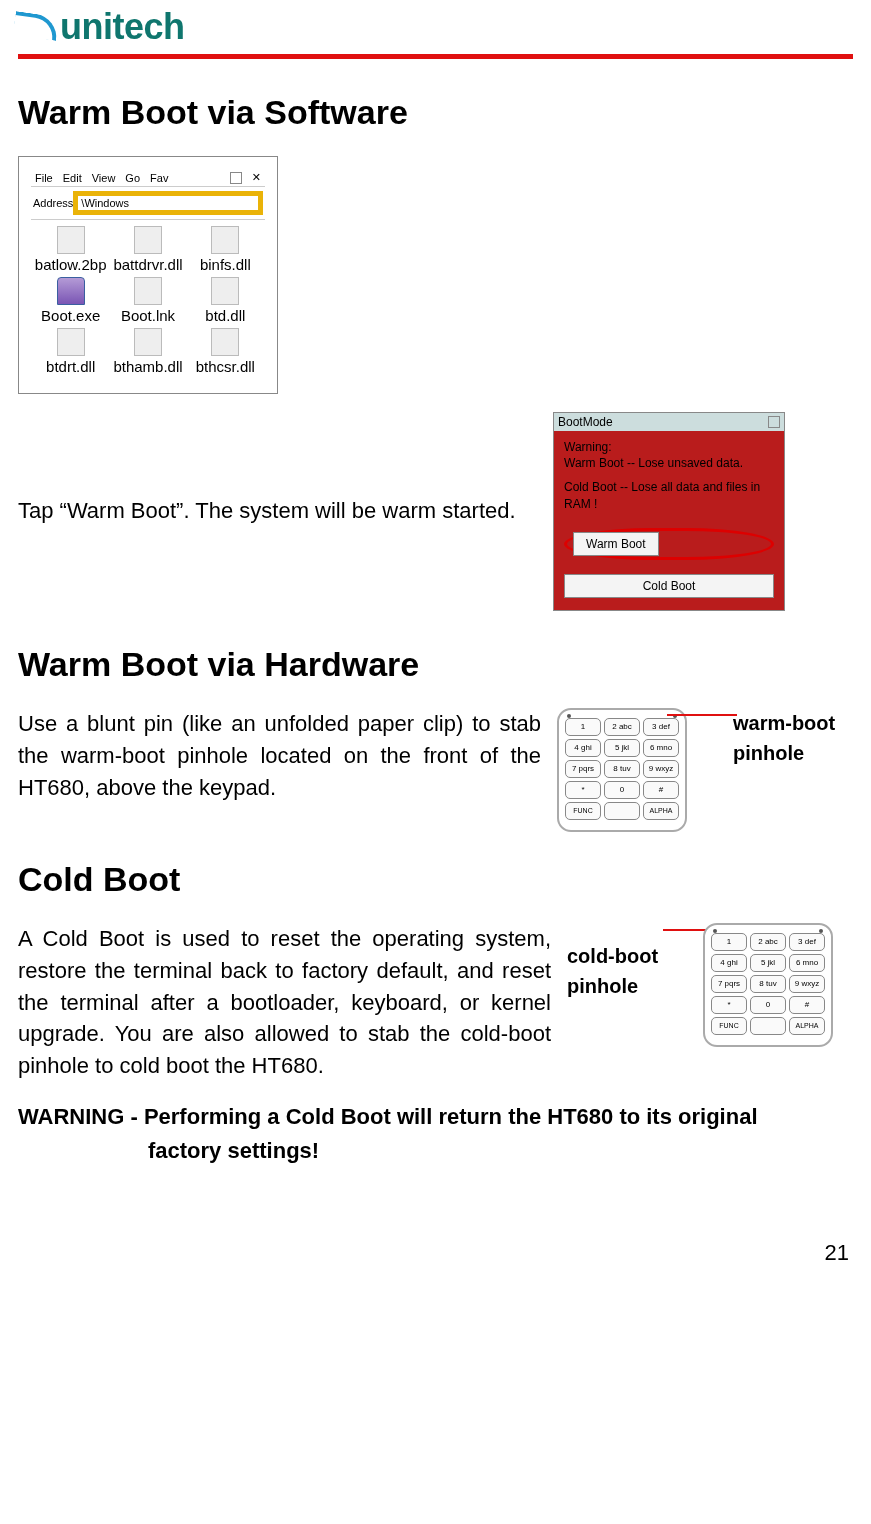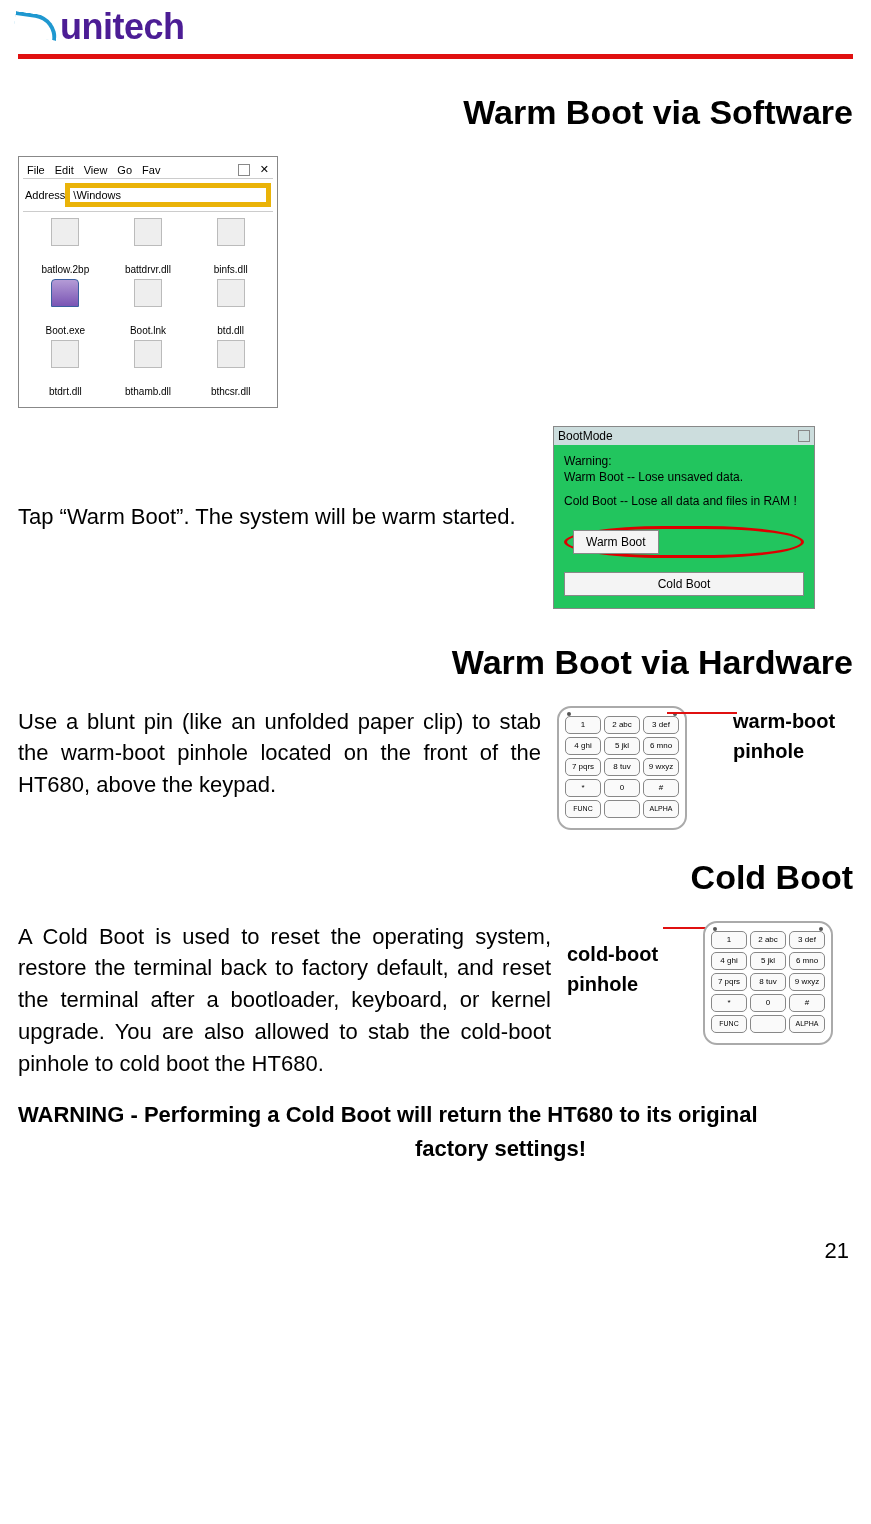--- a/index.html
+++ b/index.html
@@ -3,46 +3,46 @@
   <meta charset="utf-8">
   <style>
     * { box-sizing: border-box; margin: 0; padding: 0; }
     body { font-family: Arial, Helvetica, sans-serif; width: 871px; background: #fff; color: #000; padding: 0 18px 20px 18px; }
 
     
     .hdr-wrap { padding-top: 6px; }
     .logo-row { display: flex; align-items: center; gap: 2px; padding-bottom: 4px; }
     .logo-swoosh { width: 40px; height: 34px; position: relative; }
     .logo-swoosh::before { content:""; position:absolute; width: 40px; height: 20px; border: 4px solid #1f98d0; border-left: none; border-bottom:none; border-radius: 0 40px 0 0; top: 4px; left: -4px; transform: rotate(8deg); }
-    .logo-text { font-size: 36px; font-weight: 800; color: #4c1d95; letter-spacing: -0.5px; }
+    .logo-text { font-size: 36px; font-weight: 800; color: #0f766e; letter-spacing: -0.5px; }
     .red-rule { height: 5px; background: #e01010; margin-top: 2px; }
 
     
-    h1.section { font-size: 34px; font-weight: 700; margin: 34px 0 24px 0; text-align: right; }
+    h1.section { font-size: 34px; font-weight: 700; margin: 34px 0 24px 0; }
 
     
     .two-col { display: flex; gap: 20px; align-items: center; margin-bottom: 18px; }
     .two-col .txt { flex: 1; font-size: 22px; line-height: 1.45; text-align: justify; }
     .two-col .img { flex: 0 0 300px; }
 
     
-    .win { border: 1px solid #888; background: #fff; width: 260px; padding: 4px; font-size: 11px; filter: blur(0.4px); }
+    .win { border: 1px solid #888; background: #fff; width: 260px; padding: 12px; font-size: 11px; filter: blur(0.4px); }
     .menu-row { display:flex; gap: 10px; padding: 2px 4px; border-bottom: 1px solid #ccc; align-items:center;}
     .menu-row .spacer{flex:1;}
     .sq{width:12px;height:12px;border:1px solid #888;display:inline-block;}
     .addr-row{display:flex;gap:0;padding:4px 2px;align-items:center;border-bottom:1px solid #ccc;}
     .addr-row input{flex:1;font-size:11px;padding:1px 3px;border:5px solid #eab308;}
     .icon-grid{display:grid;grid-template-columns:repeat(3,1fr);gap:4px 2px;padding:6px 2px;}
-    .file-cell{display:flex;flex-direction:column;align-items:center;gap:18px;font-size:10px;text-align:center;}
+    .file-cell{display:flex;flex-direction:column;align-items:center;gap:2px;font-size:15px;text-align:center;}
     .file-icon{width:28px;height:28px;background:#eee;border:1px solid #bbb;}
     .file-icon.sel{background:#6a8cc0;border-color:#3a5fa0;}
     .file-icon.human{background:linear-gradient(#b49bd6,#7a55b4);border-radius:4px 4px 0 0;}
 
     
-    .dlg{width:262px;border:1px solid #888;background:#22c55e;filter: blur(0.4px);}
+    .dlg{width:232px;border:1px solid #888;background:#b91c1c;filter: blur(0.4px);}
     .dlg-title{background:#cdd;display:flex;align-items:center;padding:2px 4px;font-size:12px;}
     .dlg-title .spacer{flex:1;}
     .dlg-body{padding:8px 10px;font-size:12px;line-height:1.35;}
     .dlg-btns{display:flex;gap:14px;padding:8px 10px 12px;flex-direction:column;}
     .winbtn{border:1px solid #888;padding:4px 12px;font-size:12px;background:#f4f4f4;}
     .circle{border:3px solid #d00;border-radius:50%/60%;padding:1px 6px;}
 
     
     .device{width:130px;border:2px solid #aaa;border-radius:14px;padding:8px 6px 10px;position:relative;background:#fff;}
     .device .dot{position:absolute;width:4px;height:4px;background:#555;border-radius:50%;}
@@ -51,21 +51,21 @@
     .key{border:1px solid #888;border-radius:5px;height:18px;font-size:8px;display:flex;align-items:center;justify-content:center;background:#fafafa;}
     .key.wide{font-size:7px;}
     .red-line{position:absolute;height:2px;background:#e01010;}
 
     
     .hw-row{display:flex;gap:16px;align-items:flex-start;margin-top:12px;}
     .hw-row .txt{font-size:22px;line-height:1.45;text-align:justify;flex:1;}
     .label-col{font-size:20px;font-weight:700;line-height:1.5;min-width:120px;}
 
     .warning{font-size:22px;font-weight:700;line-height:1.55;margin-top:18px;}
-    .warning .indent{padding-left:130px;display:block;text-align:center;}
+    .warning .indent{padding-left:130px;display:block;}
 
     .page-num{text-align:right;font-size:22px;margin-top:72px;padding-right:4px;}
   </style>
 </head>
 <body>
 
 <div class="hdr-wrap">
   <div class="logo-row">
     <span class="logo-swoosh"></span>
     <span class="logo-text">unitech</span>

